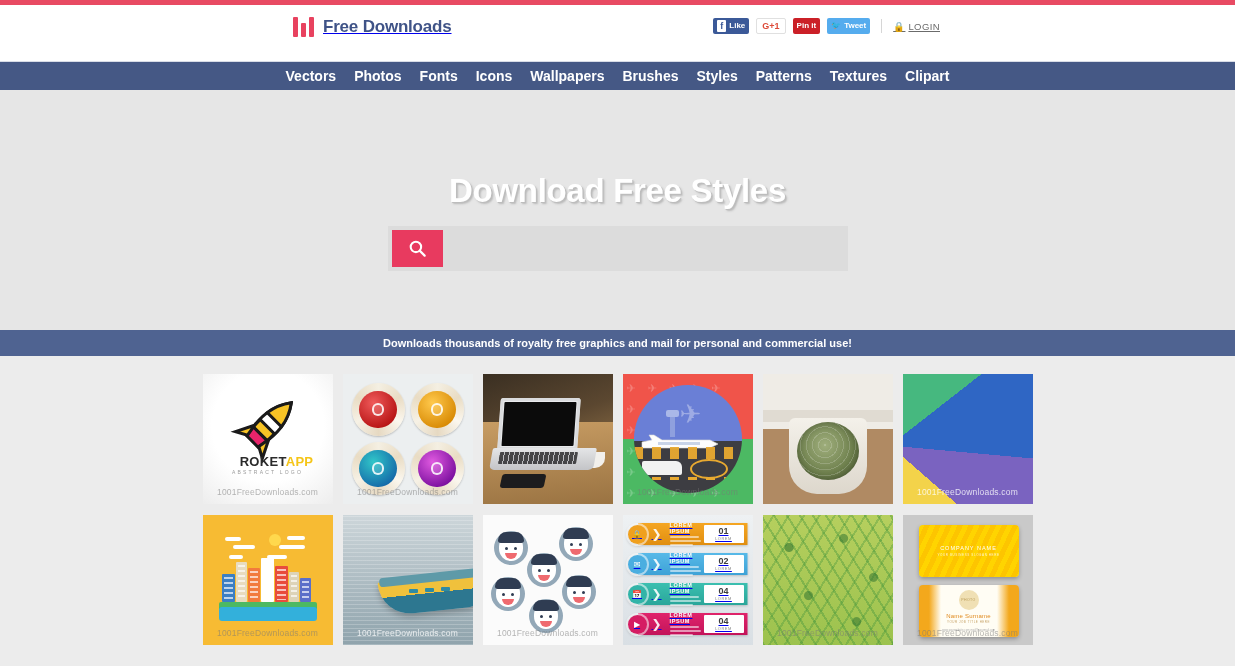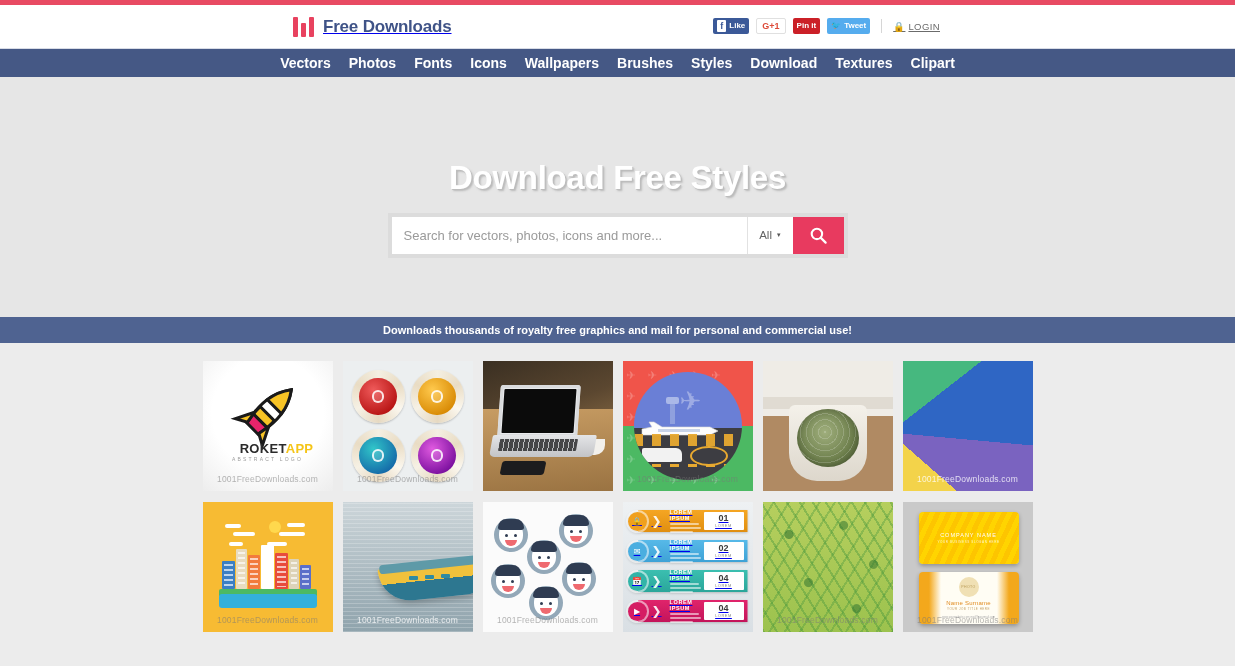--- a/index.html
+++ b/index.html
@@ -10,21 +10,21 @@
     font-family:"Liberation Sans", sans-serif;
     overflow:hidden;
     -webkit-font-smoothing:antialiased;
   }
 
   
   .top-strip { height:5px; background:#e84a63; width:100%; }
 
   
   .header {
-    height:44px; background:#ffffff; width:100%;
+    height:57px; background:#ffffff; width:100%;
     position:relative; border-bottom:1px solid #d8dce6;
   }
   .logo-wrap {
     position:absolute; left:293px; top:10px;
     display:flex; align-items:center; gap:9px;
   }
   .logo-bars { display:flex; align-items:flex-end; gap:3px; height:22px; }
   .logo-bars i { display:block; width:5px; background:#e8425f; border-radius:1px; }
   .logo-bars i.b1 { height:20px; }
   .logo-bars i.b2 { height:14px; }
@@ -431,36 +431,29 @@
 </div>
 
 <nav class="nav">
   <a href="#">Vectors</a>
   <a href="#">Photos</a>
   <a href="#">Fonts</a>
   <a href="#">Icons</a>
   <a href="#">Wallpapers</a>
   <a href="#">Brushes</a>
   <a href="#">Styles</a>
-  <a href="#">Download</a>
+  <a href="#">Patterns</a>
   <a href="#">Textures</a>
   <a href="#">Clipart</a>
 </nav>
 
 <section class="hero">
   <h1 class="hero-title">Download Free Styles</h1>
 
   <div class="search-shell">
-    <div class="search-inner">
-      <input class="search-input" type="text" placeholder="Search for vectors, photos, icons and more..." style="">
-      <div class="search-select">
-        <span>All</span>
-        <span class="caret">▾</span>
-      </div>
-    </div>
     <button class="search-btn">
       <svg width="19" height="19" viewBox="0 0 24 24">
         <circle cx="10" cy="10" r="6.6" fill="none" stroke="#fff" stroke-width="2.6"></circle>
         <line x1="15" y1="15" x2="21" y2="21" stroke="#fff" stroke-width="2.8" stroke-linecap="round"></line>
       </svg>
     </button>
   </div>
 </section>
 
 <div class="promo">

